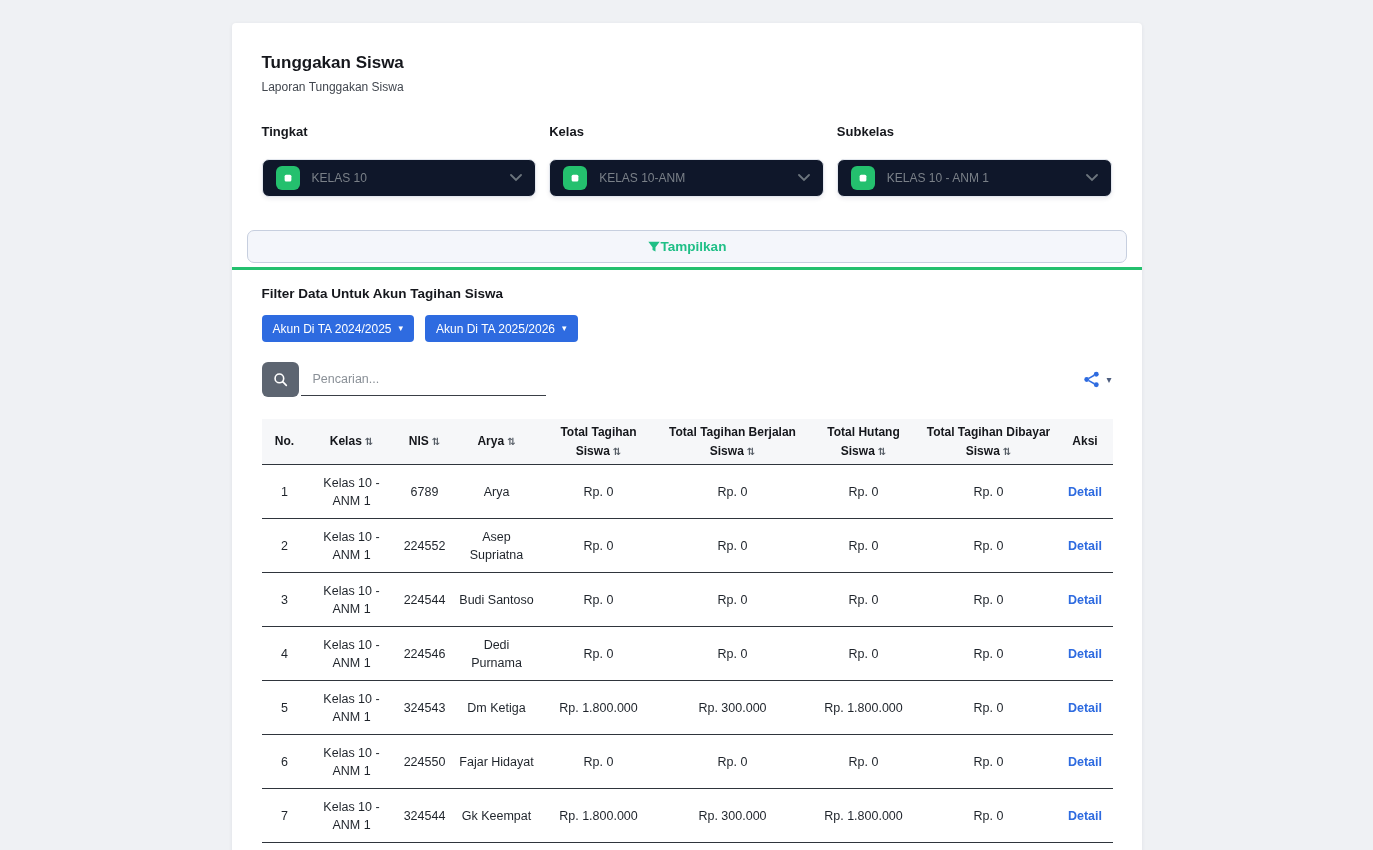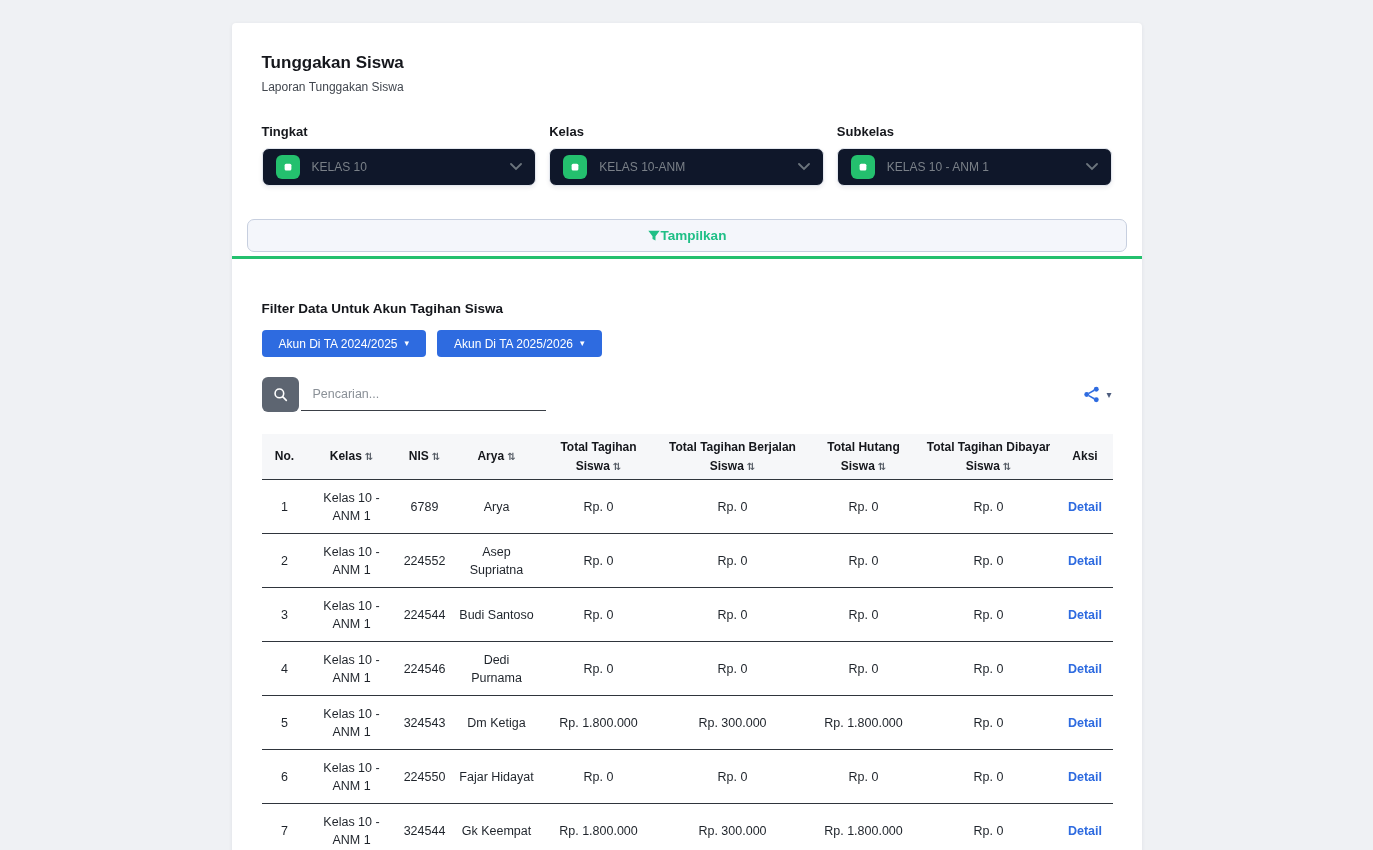--- a/index.html
+++ b/index.html
@@ -20,21 +20,21 @@
     background:#ffffff;border-radius:4px;
     box-shadow:0 1px 4px rgba(20,30,60,.07);
     padding:30px 30px 0;
   }
   .page-title{font-size:17px;font-weight:700;color:#15171c;margin:0 0 7px;}
   .page-subtitle{font-size:12px;color:#42474f;}
 
   
   .filters-row{display:flex;gap:13px;margin-top:30px;}
   .filter-group{flex:1;min-width:0;}
-  .filter-label{font-size:13px;font-weight:700;color:#15171c;margin-bottom:9px;}
+  .filter-label{font-size:13px;font-weight:700;color:#15171c;margin-bottom:20px;}
   .select{
     height:38px;background:#0f172a;border:1px solid #e3e7ee;border-radius:7px;
     box-shadow:0 2px 4px rgba(20,30,60,.08);
     display:flex;align-items:center;gap:12px;padding:0 13px;cursor:pointer;
   }
   .badge{
     width:24px;height:24px;border-radius:6px;flex:0 0 auto;
     background:var(--color-green,#24c06e);
     display:flex;align-items:center;justify-content:center;
   }
@@ -44,24 +44,24 @@
   
   .show-area{
     margin:33px -15px 0;height:33px;
     background:#f4f6fb;border:1px solid #c7cfdf;border-radius:7px;
     display:flex;align-items:center;justify-content:center;cursor:pointer;
   }
   .show-label{font-size:13.5px;font-weight:700;color:var(--color-teal,#1fbf86);}
   .green-line{height:3px;background:var(--color-green,#24c06e);margin:4px -30px 0;}
 
   
-  .section-title{font-size:13.5px;font-weight:700;color:#15171c;margin-top:42px;}
+  .section-title{font-size:13.5px;font-weight:700;color:#15171c;margin-top:16px;}
   .year-buttons{display:flex;gap:11px;margin-top:14px;}
   .year-btn{
-    border:none;height:27px;padding:0 17px;border-radius:4px;cursor:pointer;
+    border:none;height:27px;padding:0 11px;border-radius:4px;cursor:pointer;
     background:var(--color-blue,#2e6be0);color:#fff;font-size:12px;
     font-family:"Liberation Sans", sans-serif;
     display:flex;align-items:center;gap:7px;
   }
   .caret{font-size:9px;line-height:1;}
 
   
   .search-row{display:flex;align-items:center;margin-top:20px;}
   .search-btn{
     width:37px;height:35px;border:none;border-radius:6px;cursor:pointer;

